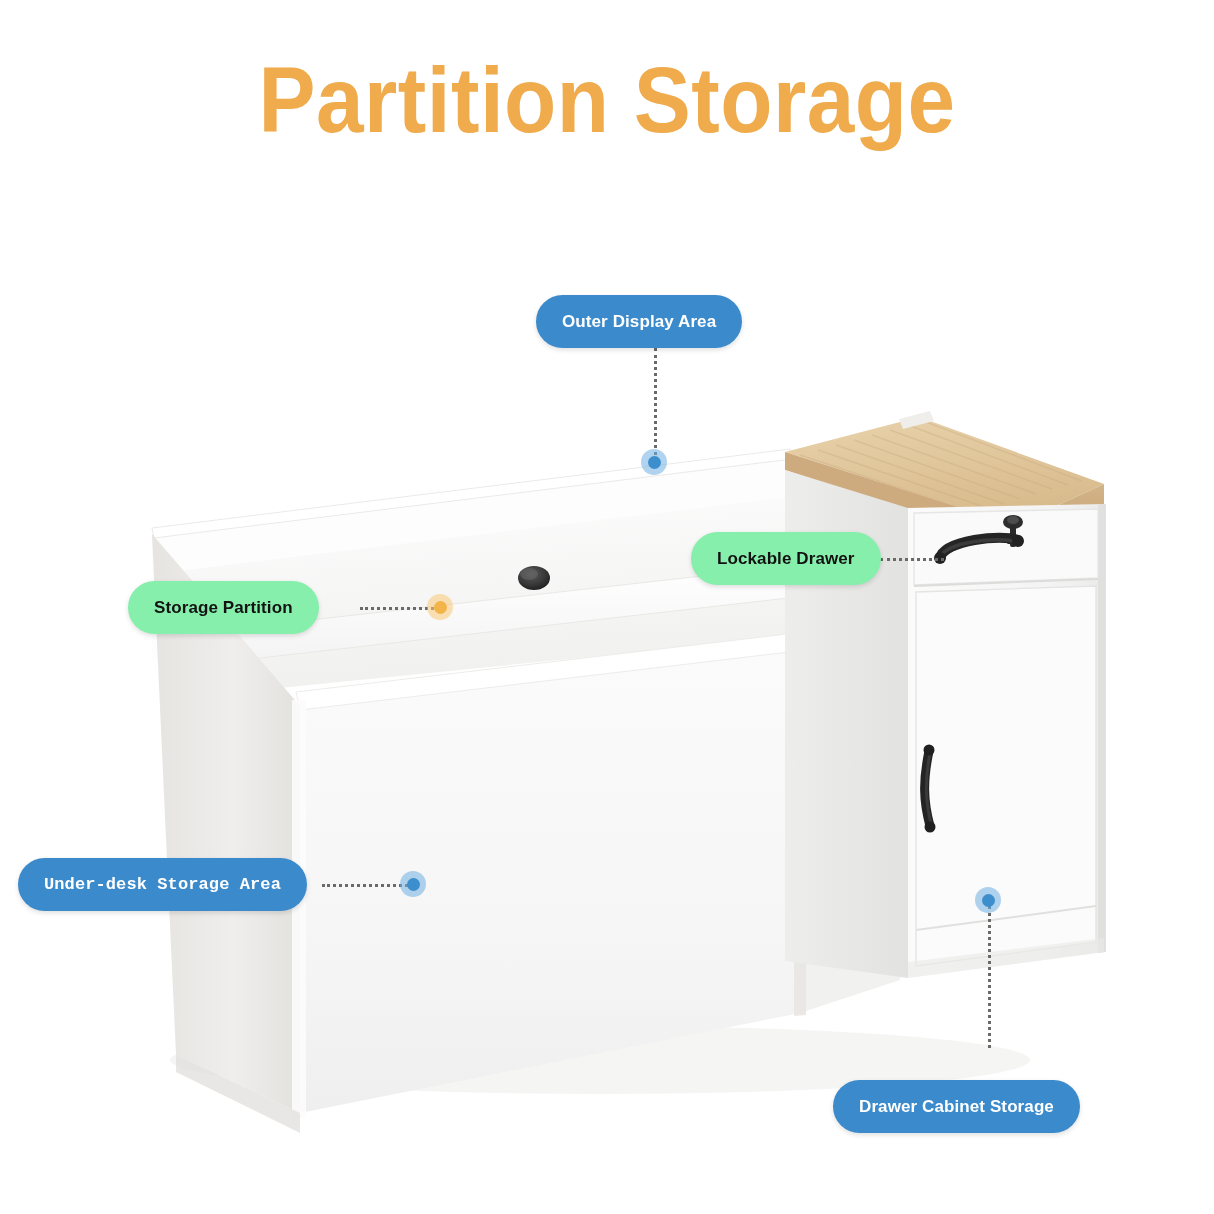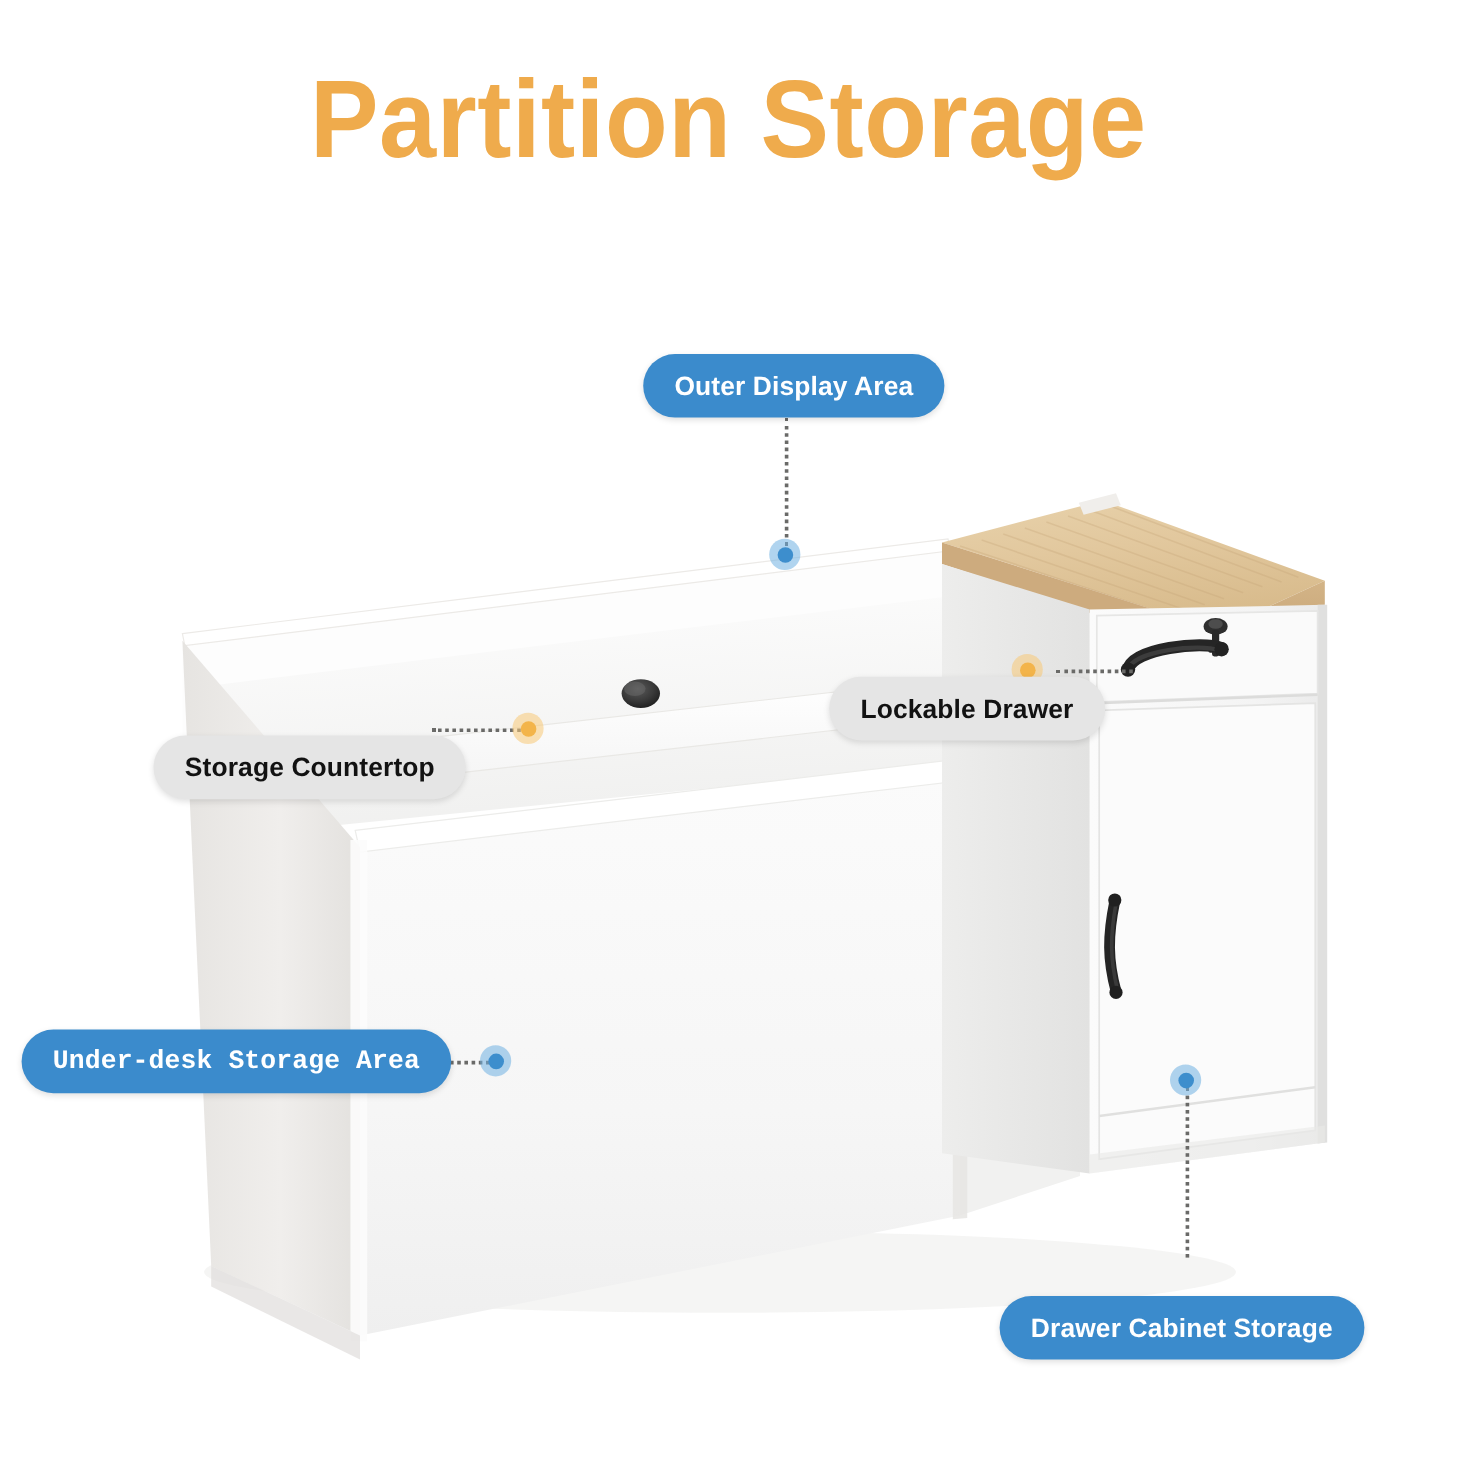--- a/index.html
+++ b/index.html
@@ -47,35 +47,34 @@
   #product svg { display: block; }
 
   
   .callout {
     position: absolute;
     display: flex;
     align-items: center;
     height: 53px;
     padding: 0 26px;
     border-radius: 27px;
-    font-size: 22px;
+    font-size: 17px;
     font-weight: bold;
     line-height: 53px;
     white-space: nowrap;
     box-shadow: 0 2px 5px rgba(0,0,0,0.13);
     letter-spacing: 0.1px;
   }
   .callout.blue {
     background: #3b8bcc;
     color: #ffffff;
   }
   .callout.orange {
-    background: #e5e5e5;
+    background: #86efac;
     color: #121212;
-    margin-top: 32px;
   }
 
   
   .conn {
     position: absolute;
   }
   .conn.h {
     height: 0;
     border-top: 3px dotted #6a6a68;
   }
@@ -274,19 +273,19 @@
   <div class="dot blue" style="left:654px; top:462px;"></div>
   <div class="dot orange" style="left:856px; top:558px;"></div>
   <div class="dot orange" style="left:440px; top:607px;"></div>
   <div class="dot blue" style="left:413px; top:884px;"></div>
   <div class="dot blue" style="left:988px; top:900px;"></div>
 
   <div class="callout blue" style="left:536px; top:295px;">Outer Display Area</div>
 
   <div class="callout orange" style="left:691px; top:532px;">Lockable Drawer</div>
 
-  <div class="callout orange" style="left:128px; top:581px;">Storage Countertop</div>
+  <div class="callout orange" style="left:128px; top:581px;">Storage Partition</div>
 
   <div class="callout blue" style="left:18px; top:858px;font-family:Liberation Mono, monospace;">Under-desk Storage Area</div>
 
   <div class="callout blue" style="left:833px; top:1080px;">Drawer Cabinet Storage</div>
 
 </div>
 
 </body></html>

